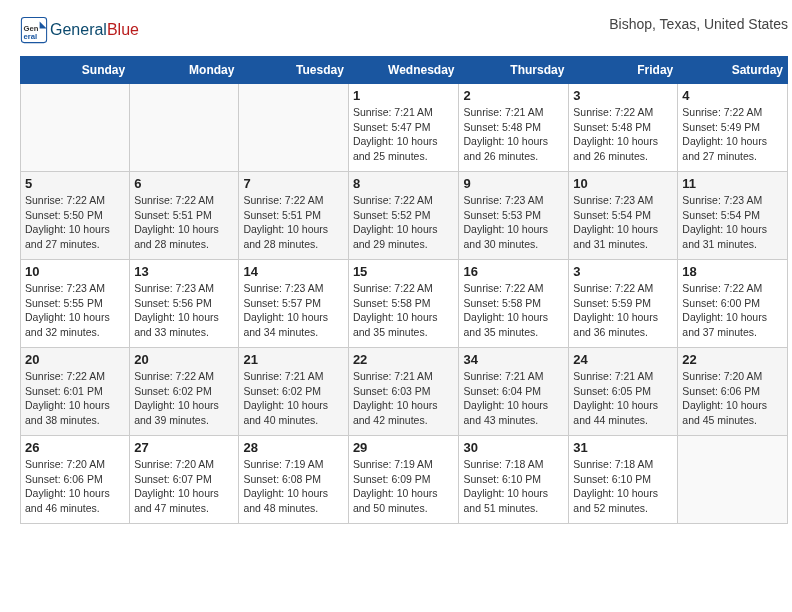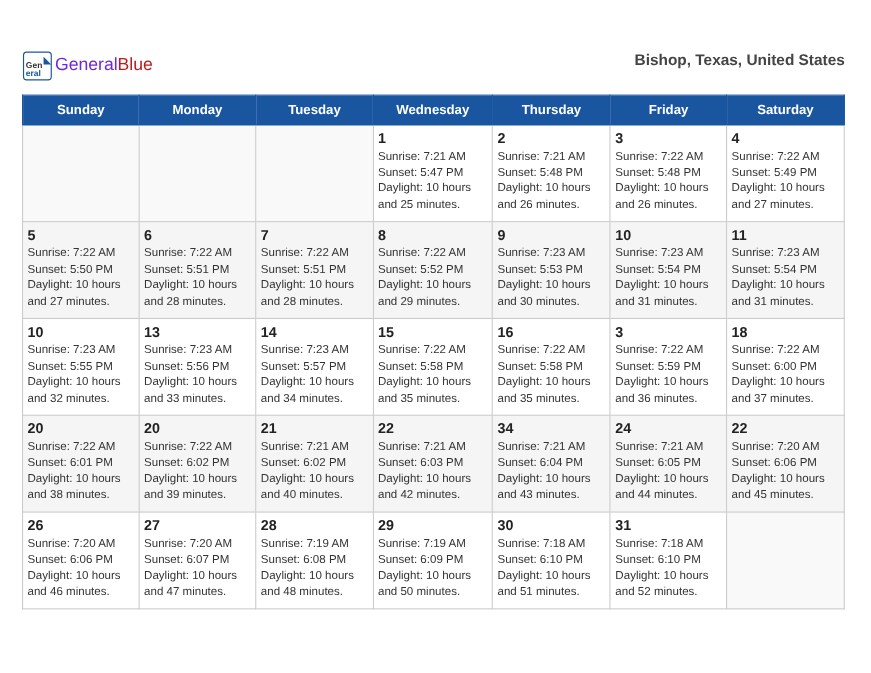--- a/index.html
+++ b/index.html
@@ -4,64 +4,62 @@
   <style>
     * { box-sizing: border-box; margin: 0; padding: 0; }
     body {
       font-family: Arial, sans-serif;
       background: #fff;
       width: 792px;
       min-height: 612px;
     }
     .container {
       width: 792px;
-      padding: 16px 24px 20px 20px;
-      margin-top: 30px;
+      padding: 16px 4px 20px 20px;
     }
     .header {
       display: flex;
       justify-content: space-between;
       align-items: flex-start;
       margin-bottom: 12px;
     }
     .logo {
       display: flex;
       align-items: center;
     }
-    .logo-general { color: #6d28d9; }
+    .logo-general { color: #0c4a6e; }
     .logo-blue { color: #b91c1c; }
     .logo-icon {
       width: 28px;
       height: 28px;
       margin-right: 2px;
     }
     .title-block {
       text-align: right;
     }
     .month-title {
       font-size: 32px;
       font-weight: bold;
       color: #222;
       line-height: 1.1;
     }
     .location {
       font-size: 14px;
       color: #444;
-      font-weight: bold;
     }
     table {
       width: 100%;
       border-collapse: collapse;
       font-size: 11px;
     }
     thead tr th {
       background-color: #1a56a0;
       color: #fff;
       padding: 6px 4px;
-      text-align: center;
+      text-align: right;
       font-size: 12px;
       font-weight: bold;
       border: 1px solid #1a56a0;
     }
     tbody tr td {
       border: 1px solid #ccc;
       vertical-align: top;
       padding: 4px 4px;
       width: 113px;
       min-height: 80px;

